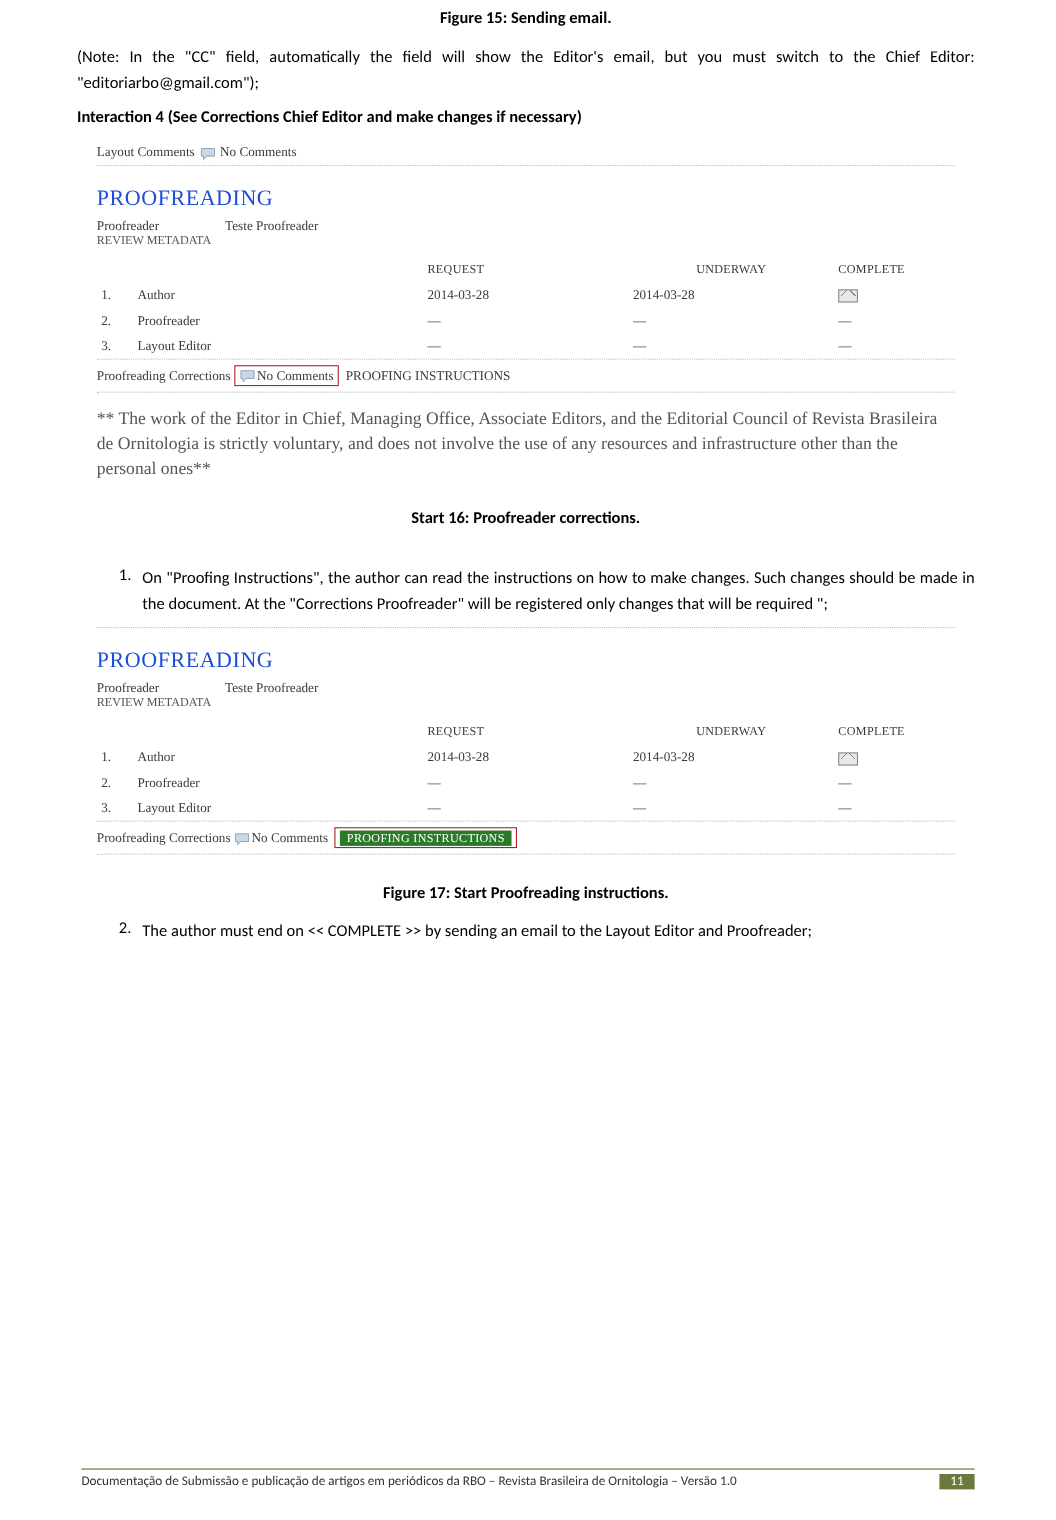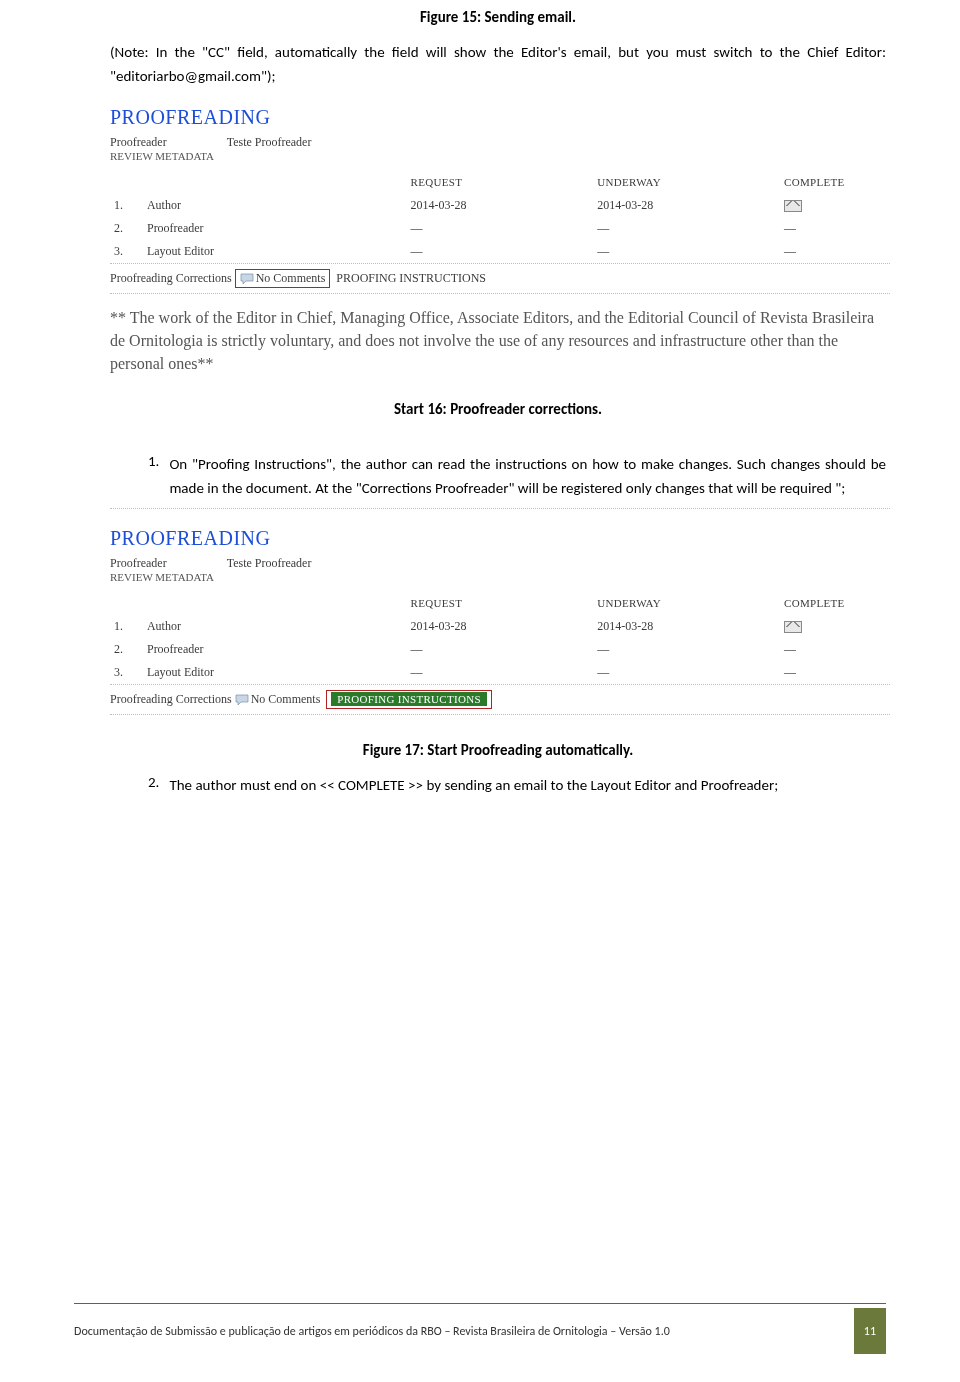--- a/index.html
+++ b/index.html
@@ -5,21 +5,21 @@
     * { box-sizing: border-box; margin: 0; padding: 0; }
     body {
       width: 960px;
       height: 1382px;
       background: #fff;
       font-family: Calibri, Arial, sans-serif;
       position: relative;
       color: #000;
     }
     .page {
-      padding: 0 74px 0 110px;
+      padding: 0 74px 0 70px;
     }
     .fig-caption {
       text-align: center;
       font-weight: bold;
       font-size: 15px;
       margin: 8px 0 14px 0;
     }
     .body-text {
       font-size: 15px;
       line-height: 1.6;
@@ -84,21 +84,21 @@
       padding: 6px 4px 6px 4px;
       font-size: 11px;
       letter-spacing: 0.3px;
     }
     .ss-table td {
       padding: 4px 4px;
     }
     .ss-table .col-num { width: 30px; }
     .ss-table .col-role { width: 240px; }
     .ss-table .col-req { width: 170px; }
-    .ss-table .col-under { width: 170px; }
+    .ss-table .col-under { width: 170px; text-align: center; }
     .ss-table .col-comp { width: 100px; }
     .ss-dash { color: #333; }
     .ss-env-icon {
       display: inline-block;
       width: 18px; height: 12px;
       border: 1px solid #888;
       background: #e8e8e8;
       position: relative;
       vertical-align: middle;
     }
@@ -151,40 +151,49 @@
       display: flex;
       align-items: center;
       padding-top: 4px;
       font-size: 12px;
       color: #333;
     }
     .footer-text { flex: 1; }
     .footer-page {
       background: #6b7a3a;
       color: #fff;
-      padding: 16px 10px;
+      padding: 0 10px;
       font-size: 12px;
     }
     .bubble-icon {
       display: inline-block;
       vertical-align: middle;
       margin-right: 2px;
     }
   </style>
 </head>
 <body>
 
 <div class="page">
   <div class="fig-caption">Figure 15: Sending email.</div>
 
   <div class="body-text">(Note: In the "CC" field, automatically the field will show the Editor's email, but you must switch to the Chief Editor: "editoriarbo@gmail.com");</div>
 
+  <div class="section-head">Interaction 4 (See Corrections Chief Editor and make changes if necessary)</div>
 
 
   <div class="screenshot">
+    <div class="ss-row-top">
+      <span class="ss-layout-comments">Layout Comments</span>
+      <span class="ss-no-comm-icon">
+        <svg class="bubble-icon" width="14" height="12" viewBox="0 0 14 12">
+            <path d="M1 1h12v7H6l-3 3V8H1z" fill="#c9d6e6" stroke="#7a90a8" stroke-width="0.7"></path>
+          </svg>
+      </span><span>No Comments</span>
+    </div>
     <div class="ss-h2">PROOFREADING</div>
     <div class="ss-meta-row">
       <span>Proofreader</span>
       <span>Teste Proofreader</span>
     </div>
     <div class="ss-review-meta">REVIEW METADATA</div>
     <table class="ss-table">
       <tbody>
           <tr>
         <th class="col-num"></th>
@@ -277,21 +286,21 @@
       </table>
     <div class="ss-bottom-row">
       <span>Proofreading Corrections</span>
       <svg class="bubble-icon" width="14" height="12" viewBox="0 0 14 12">
           <path d="M1 1h12v7H6l-3 3V8H1z" fill="#c9d6e6" stroke="#7a90a8" stroke-width="0.7"></path>
         </svg><span>No Comments</span>
       &nbsp;<span class="red-box"><span class="green-hl">PROOFING INSTRUCTIONS</span></span>
     </div>
   </div>
 
-  <div class="fig-caption" style="margin-top:26px;">Figure 17: Start Proofreading automatically.</div>
+  <div class="fig-caption" style="margin-top:26px;">Figure 17: Start Proofreading instructions.</div>
 
   <div class="ol-item">
     <div class="ol-num">2.</div>
     <div class="ol-body">The author must end on &lt;&lt; COMPLETE &gt;&gt;  by sending an email to the Layout Editor and Proofreader;</div>
   </div>
 </div>
 
 <div class="footer">
   <div class="footer-text">Documentação de Submissão e publicação de artigos em periódicos da RBO – Revista Brasileira de Ornitologia – Versão 1.0</div>
   <div class="footer-page">11</div>

